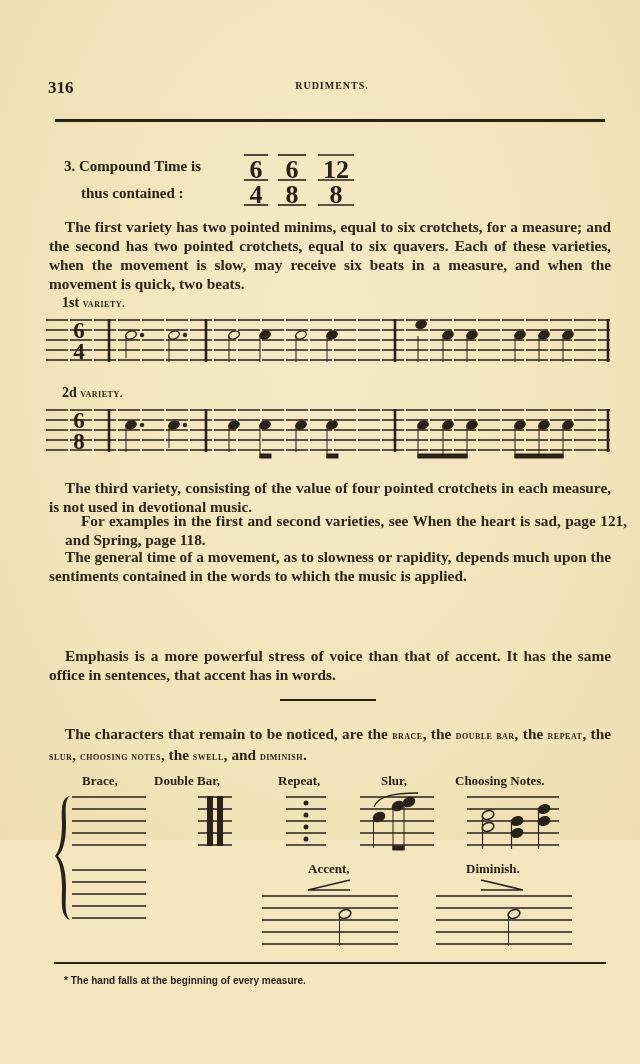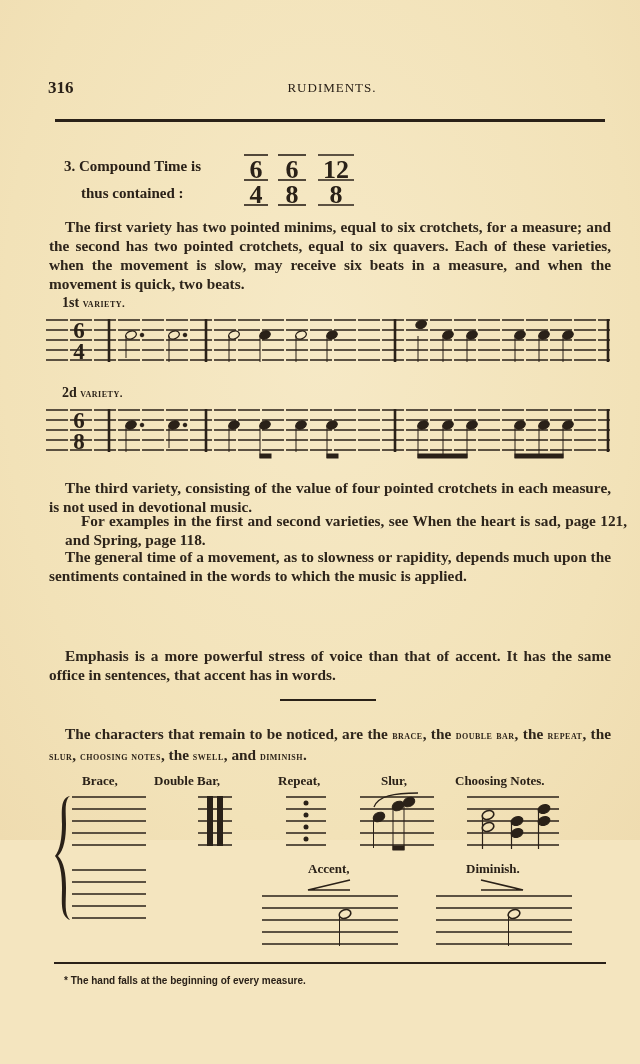--- a/index.html
+++ b/index.html
@@ -7,21 +7,21 @@
     width: 640px; height: 1064px; overflow: hidden;
     background: #f4e5bf;
     font-family: "DejaVu Serif", "Liberation Serif", serif;
     color: #2a2118;
     position: relative;
   }
   .page { position: absolute; left: 0; top: 0; width: 640px; height: 840px;
     background: radial-gradient(ellipse at 50% 40%, #f6e9c6 0%, #f2e2b8 70%, #efdcb0 100%); }
   .abs { position: absolute; }
   .page-num { left: 48px; top: 78px; font-size: 17px; font-weight: bold; font-family: "Liberation Serif", serif; }
-  .running-head { left: 0; width: 640px; top: 80px; text-align: center; font-size: 13px; font-weight: normal; letter-spacing: 1px; font-family: "Liberation Serif", serif; padding-left: 24px; box-sizing: border-box; }
+  .running-head { left: 0; width: 640px; top: 80px; text-align: center; font-size: 10px; font-weight: bold; letter-spacing: 1px; font-family: "Liberation Serif", serif; padding-left: 24px; box-sizing: border-box; }
   .rule-thick { left: 55px; width: 550px; top: 119px; height: 3px; background: #2a2118; }
 
   .p { font-family: "Liberation Serif", serif; font-size: 15.3px; line-height: 19px; text-align: justify; font-weight: bold; color: #2e251b; }
   .sc { font-variant: small-caps; font-size: 11px; letter-spacing: .5px; }
 
   .ct-label { font-family: "Liberation Serif", serif; font-size: 15px; font-weight: bold; }
   .var-label { font-family: "Liberation Serif", serif; font-size: 14px; font-weight: bold; }
   .ex-label { font-family: "Liberation Serif", serif; font-size: 13px; font-weight: bold; white-space: nowrap; }
   .footnote { font-family: "Liberation Sans", sans-serif; font-size: 10px; font-weight: bold; }
   svg { position: absolute; overflow: visible; }

